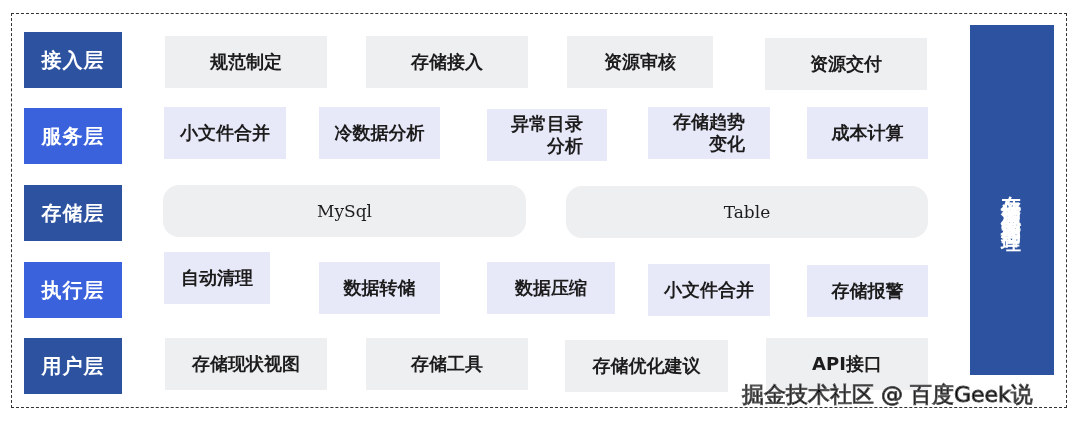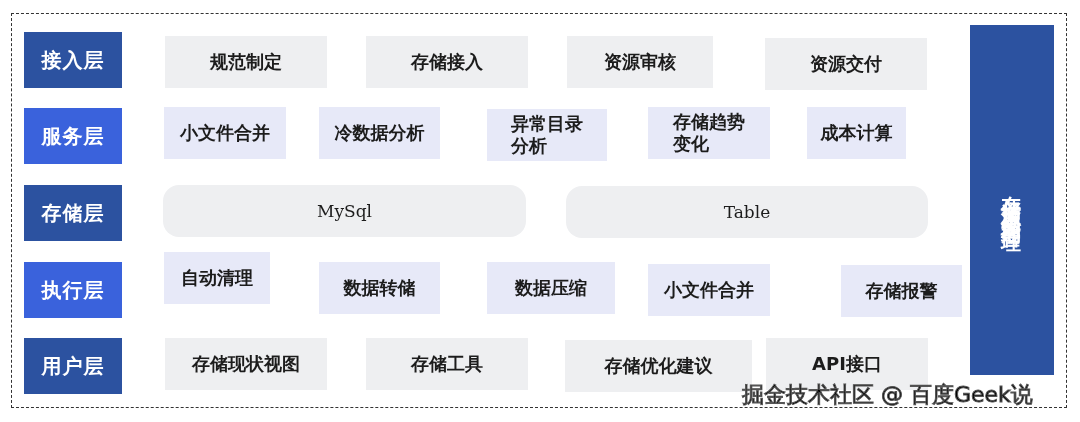--- a/index.html
+++ b/index.html
@@ -6,21 +6,21 @@
   body { width:1080px; height:422px; position:relative; overflow:hidden;
          font-family:"DejaVu Sans","Liberation Sans",sans-serif; }
   .frame { position:absolute; left:11px; top:13px; width:1056px; height:395px;
            border:1px dashed #333; box-sizing:border-box; }
   .layer { position:absolute; left:24px; width:98px; height:56px;
            color:#fff; font-size:20px; font-weight:bold;
            display:flex; align-items:center; justify-content:center; letter-spacing:1px; }
   .dark { background:#2c52a0; }
   .bright { background:#3a62dc; }
   .box { position:absolute; height:52px; display:flex; align-items:center; justify-content:center;
-         text-align:left; font-size:18px; font-weight:bold; color:#1c1c1c; line-height:22px; }
+         text-align:right; font-size:18px; font-weight:bold; color:#1c1c1c; line-height:22px; }
   .gray { background:#eeeff1; }
   .lav { background:#e7e9f8; }
   .db { background:#eeeff1; border-radius:16px; font-family:"DejaVu Serif","Liberation Serif",serif;
         font-weight:normal; font-size:17px; }
   .side { position:absolute; left:970px; top:25px; width:84px; height:350px; background:#2c52a0;
           color:#fff; font-size:20px; font-weight:bold; display:flex; align-items:center;
           justify-content:center; writing-mode:vertical-rl; text-orientation:upright; letter-spacing:4px; }
   .wm { position:absolute; left:742px; top:380px; font-size:22px; color:#000000;
         -webkit-text-stroke:1px #555; letter-spacing:0px; white-space:nowrap; }
 </style>
@@ -39,31 +39,31 @@
 <div class="box gray" style="left:366px;top:36px;width:162px">存储接入</div>
 <div class="box gray" style="left:567px;top:36px;width:146px">资源审核</div>
 <div class="box gray" style="left:765px;top:38px;width:162px">资源交付</div>
 
 <div class="box lav" style="left:164px;top:107px;width:122px">小文件合并</div>
 <div class="box lav" style="left:319px;top:107px;width:121px">冷数据分析</div>
 <div class="box lav" style="left:487px;top:109px;width:120px;white-space:pre-line">异常目录
 分析</div>
 <div class="box lav" style="left:648px;top:107px;width:122px;white-space:pre-line">存储趋势
 变化</div>
-<div class="box lav" style="left:807px;top:107px;width:99px">成本计算</div>
+<div class="box lav" style="left:807px;top:107px;width:121px">成本计算</div>
 
 <div class="box db" style="left:163px;top:185px;width:363px">MySql</div>
 <div class="box db" style="left:566px;top:186px;width:362px">Table</div>
 
 <div class="box lav" style="left:164px;top:252px;width:106px">自动清理</div>
 <div class="box lav" style="left:319px;top:262px;width:121px">数据转储</div>
 <div class="box lav" style="left:487px;top:262px;width:128px">数据压缩</div>
 <div class="box lav" style="left:648px;top:264px;width:122px">小文件合并</div>
-<div class="box lav" style="left:841px;top:265px;width:121px">存储报警</div>
+<div class="box lav" style="left:807px;top:265px;width:121px">存储报警</div>
 
 <div class="box gray" style="left:165px;top:338px;width:162px">存储现状视图</div>
 <div class="box gray" style="left:366px;top:338px;width:162px">存储工具</div>
-<div class="box gray" style="left:565px;top:340px;width:187px">存储优化建议</div>
+<div class="box gray" style="left:565px;top:340px;width:163px">存储优化建议</div>
 <div class="box gray" style="left:766px;top:338px;width:162px">API接口</div>
 
 <div class="side">存储资源生命周期管理</div>
 
 <div class="wm">掘金技术社区 @ 百度Geek说</div>
 
 </body></html>

